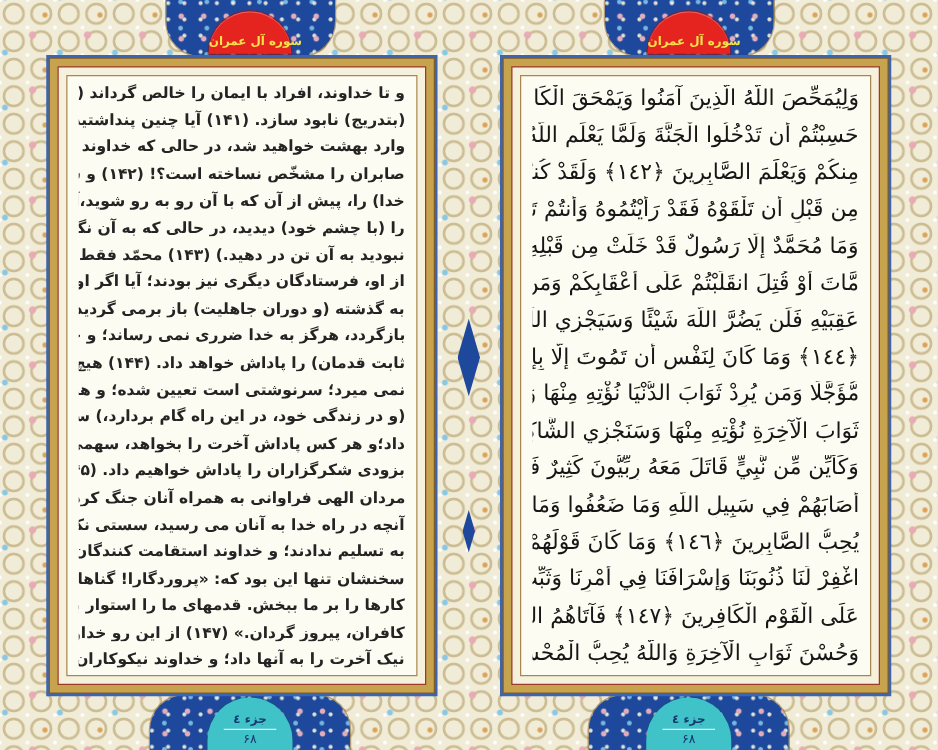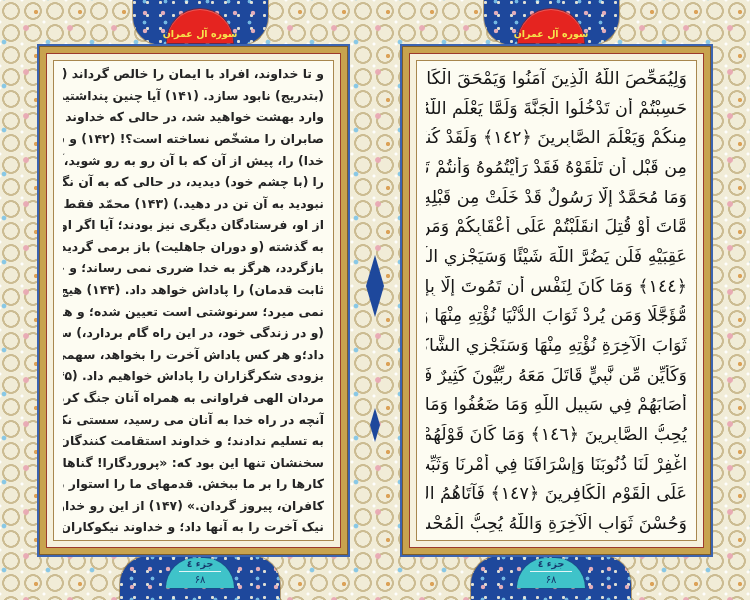--- a/index.html
+++ b/index.html
@@ -61,28 +61,28 @@
     justify-content:space-around;padding:2px 9px;}
   .line{direction:rtl;white-space:nowrap;overflow:hidden;
     text-align:justify;text-align-last:justify;}
   .fa-line{font-size:12.4px;font-weight:bold;color:#242424;}
   .ar-line{font-size:17.5px;font-weight:normal;color:#161616;}
 
   
   .dome-red{position:absolute;top:9px;width:66px;height:34px;
     border-radius:33px 33px 0 0;background:#e52420;
     box-shadow:inset 0 1px 0 rgba(255,255,255,.25), 0 0 0 1px rgba(150,20,16,.6);
-    display:flex;align-items:flex-end;justify-content:center;
+    display:flex;align-items:flex-end;justify-content:flex-start;
     padding-bottom:4px;box-sizing:border-box;z-index:3;}
   .pg-left .dome-red{left:167px;}
   .pg-right .dome-red{left:143px;}
   .dome-red span{font-size:9.5px;font-weight:bold;color:#f7e24c;white-space:nowrap;direction:rtl;}
 
   
-  .dome-teal{position:absolute;top:558px;width:68px;height:30px;
+  .dome-teal{position:absolute;top:558px;width:68px;height:42px;
     border-radius:34px 34px 0 0;background:#3fc3c9;
     box-shadow:0 0 0 1px rgba(20,90,110,.35);
     display:flex;flex-direction:column;align-items:center;justify-content:flex-end;
     padding-bottom:3px;box-sizing:border-box;z-index:3;}
   .pg-left .dome-teal{left:166px;}
   .pg-right .dome-teal{left:142px;}
   .dome-teal .juz{font-size:9.5px;font-weight:bold;color:#173a6e;direction:rtl;
     border-bottom:1px solid rgba(255,255,255,.85);padding:0 8px 2px;margin-bottom:2px;}
   .dome-teal .pnum{font-size:10px;font-weight:normal;color:#173a6e;direction:rtl;}
 </style>

